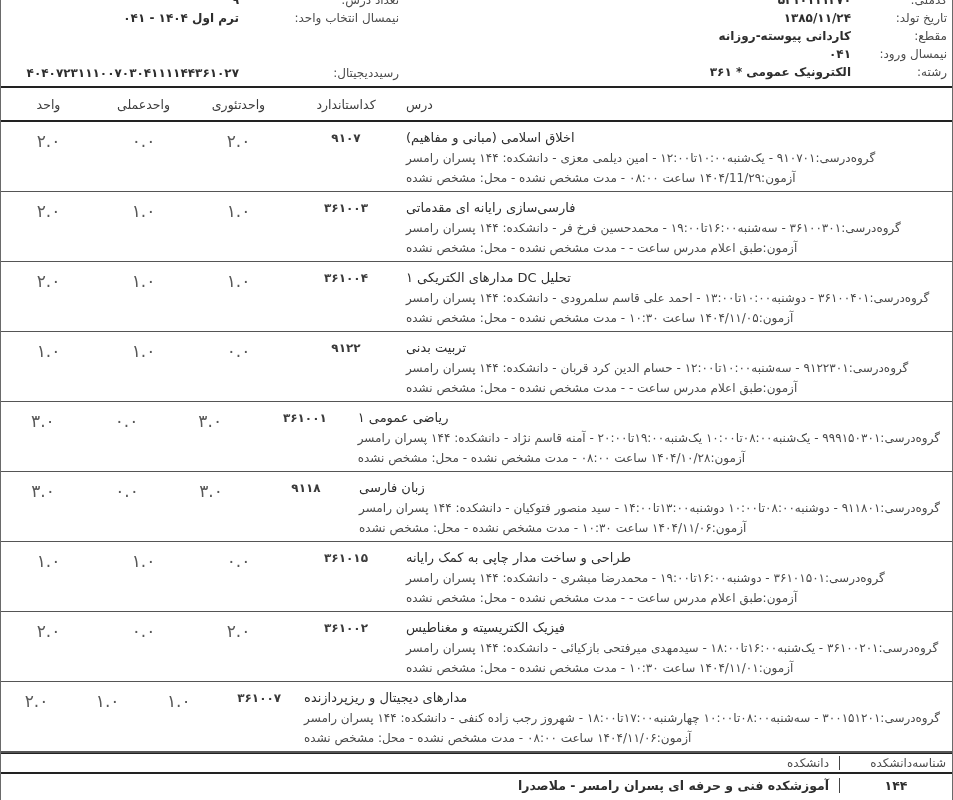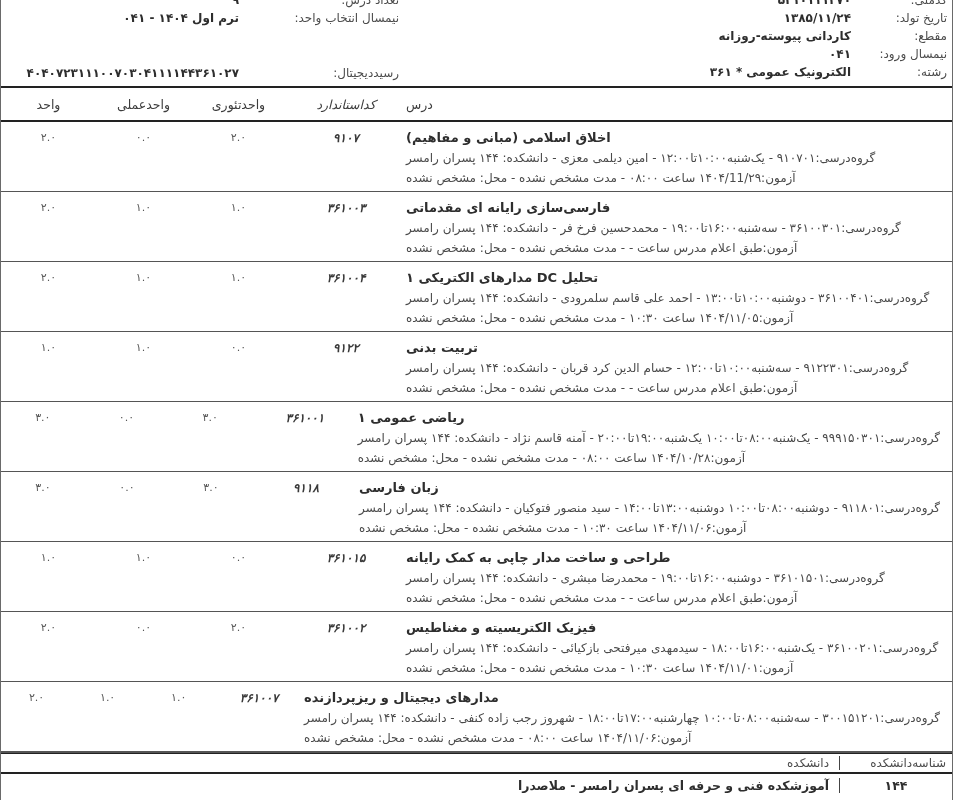--- a/index.html
+++ b/index.html
@@ -21,28 +21,28 @@
   .hrow{display:flex;align-items:center;height:18px;font-size:12px;}
   .h-right .hrow:first-child,.h-left .hrow:first-child{margin-top:-9px;}
   .h-left .hrow:nth-child(3){margin-top:37px;}
   .hlabel{color:#4c4c4c;text-align:right;flex:0 0 auto;}
   .h-right .hlabel{width:96px;}
   .h-left .hlabel{width:160px;}
   .hvalue{font-weight:bold;color:#2e2e2e;white-space:nowrap;}
   
   .col-header{display:flex;height:32px;align-items:center;border-bottom:2px solid #222;font-size:12.5px;color:#3d3d3d;}
   .cell-course{flex:1;text-align:left;padding-right:12px;box-sizing:border-box;}
-  .cell-code{width:120px;text-align:center;box-sizing:border-box;font-style:italic;}
+  .cell-code{width:120px;text-align:center;box-sizing:border-box;}
   .cell-num{width:95px;text-align:center;box-sizing:border-box;}
   .course-row{display:flex;height:69px;border-bottom:1px solid #555;overflow:hidden;}
   .course-row .cell-course{padding-top:6px;}
-  .course-title{font-weight:bold;font-size:13px;color:#2e2e2e;line-height:20px;white-space:nowrap;}
+  .course-title{font-weight:normal;font-size:13px;color:#2e2e2e;line-height:20px;white-space:nowrap;}
   .course-line{font-size:12px;color:#4a4a4a;line-height:20px;white-space:nowrap;}
   .course-row .cell-code{padding-top:9px;font-weight:bold;font-size:12px;color:#3a3a3a;}
-  .course-row .cell-num{padding-top:9px;font-size:11px;color:#585858;}
+  .course-row .cell-num{padding-top:9px;font-size:17px;color:#585858;}
   
   .faculty{border-top:1px solid #555;}
   .f-row{display:flex;align-items:center;box-sizing:border-box;}
   .f-head{height:21px;border-top:1px solid #222;border-bottom:2px solid #222;font-size:12px;color:#4c4c4c;}
   .f-data{height:23px;font-weight:bold;font-size:12.5px;color:#2e2e2e;}
   .f-id{width:113px;text-align:right;padding-right:6px;border-left:1px solid #444;box-sizing:border-box;flex:0 0 auto;}
   .f-data .f-id{text-align:center;padding-right:0;}
   .f-name{flex:1;text-align:right;padding-right:10px;white-space:nowrap;padding-left:40px;}
 </style>
 </head>

